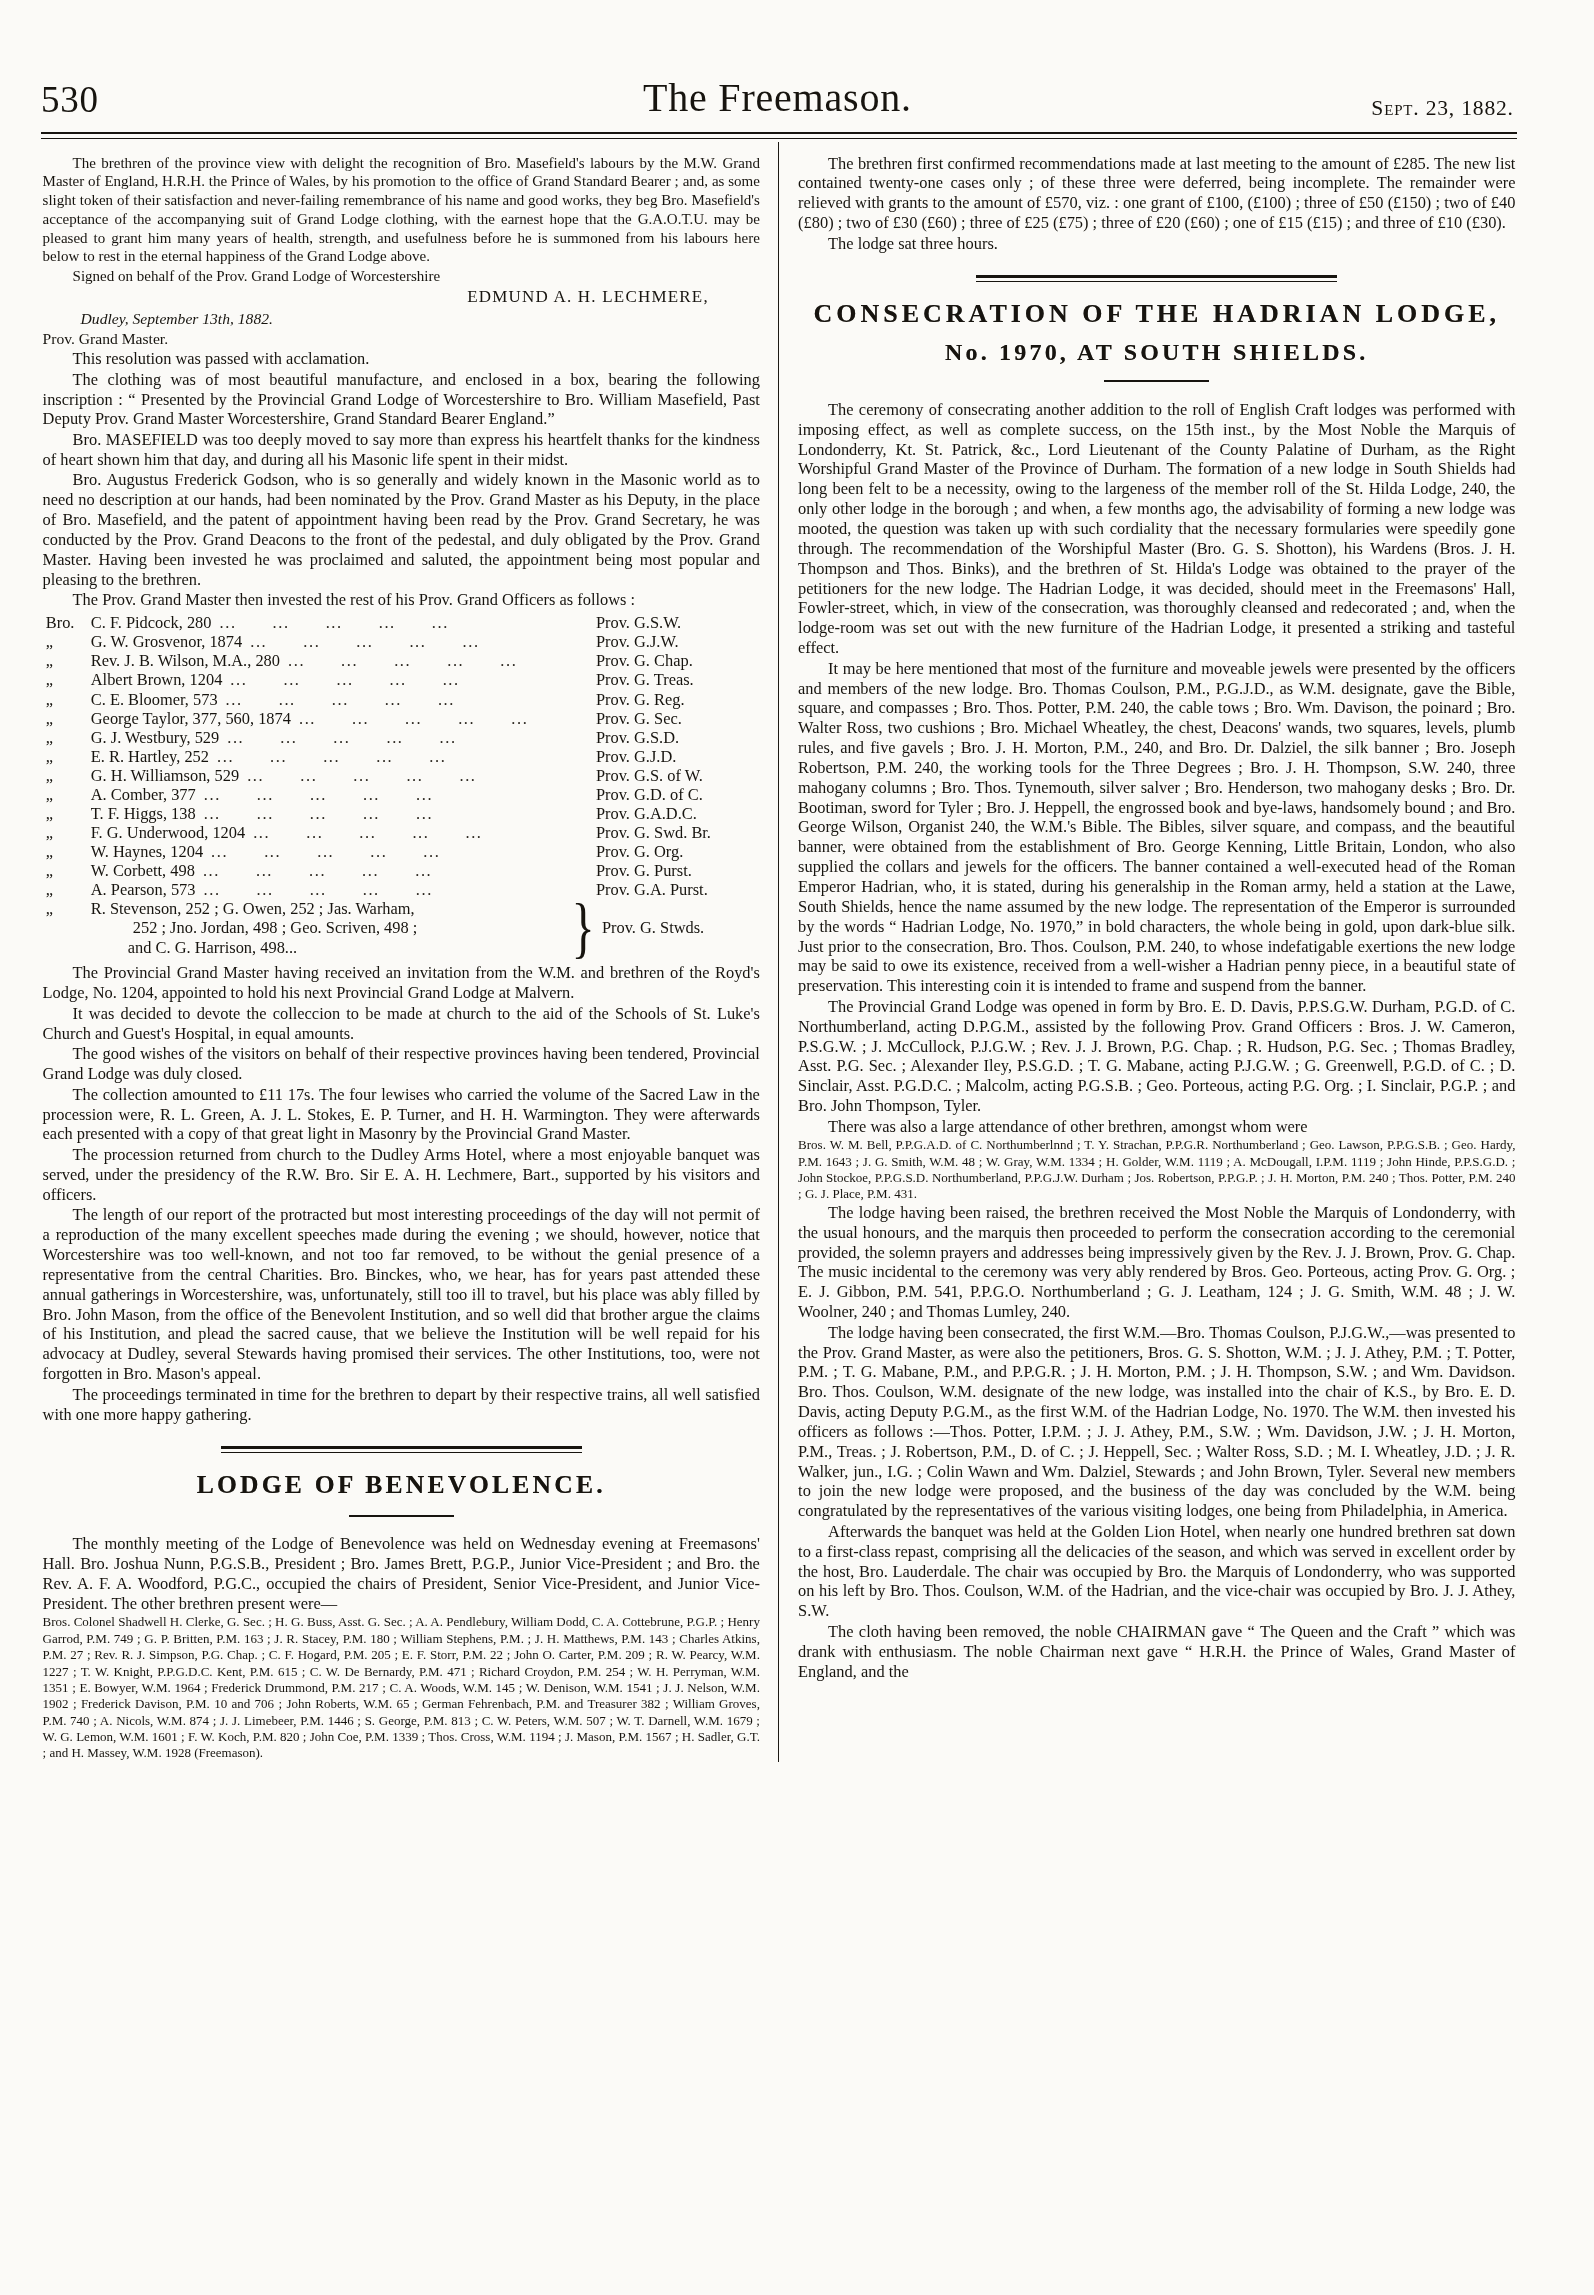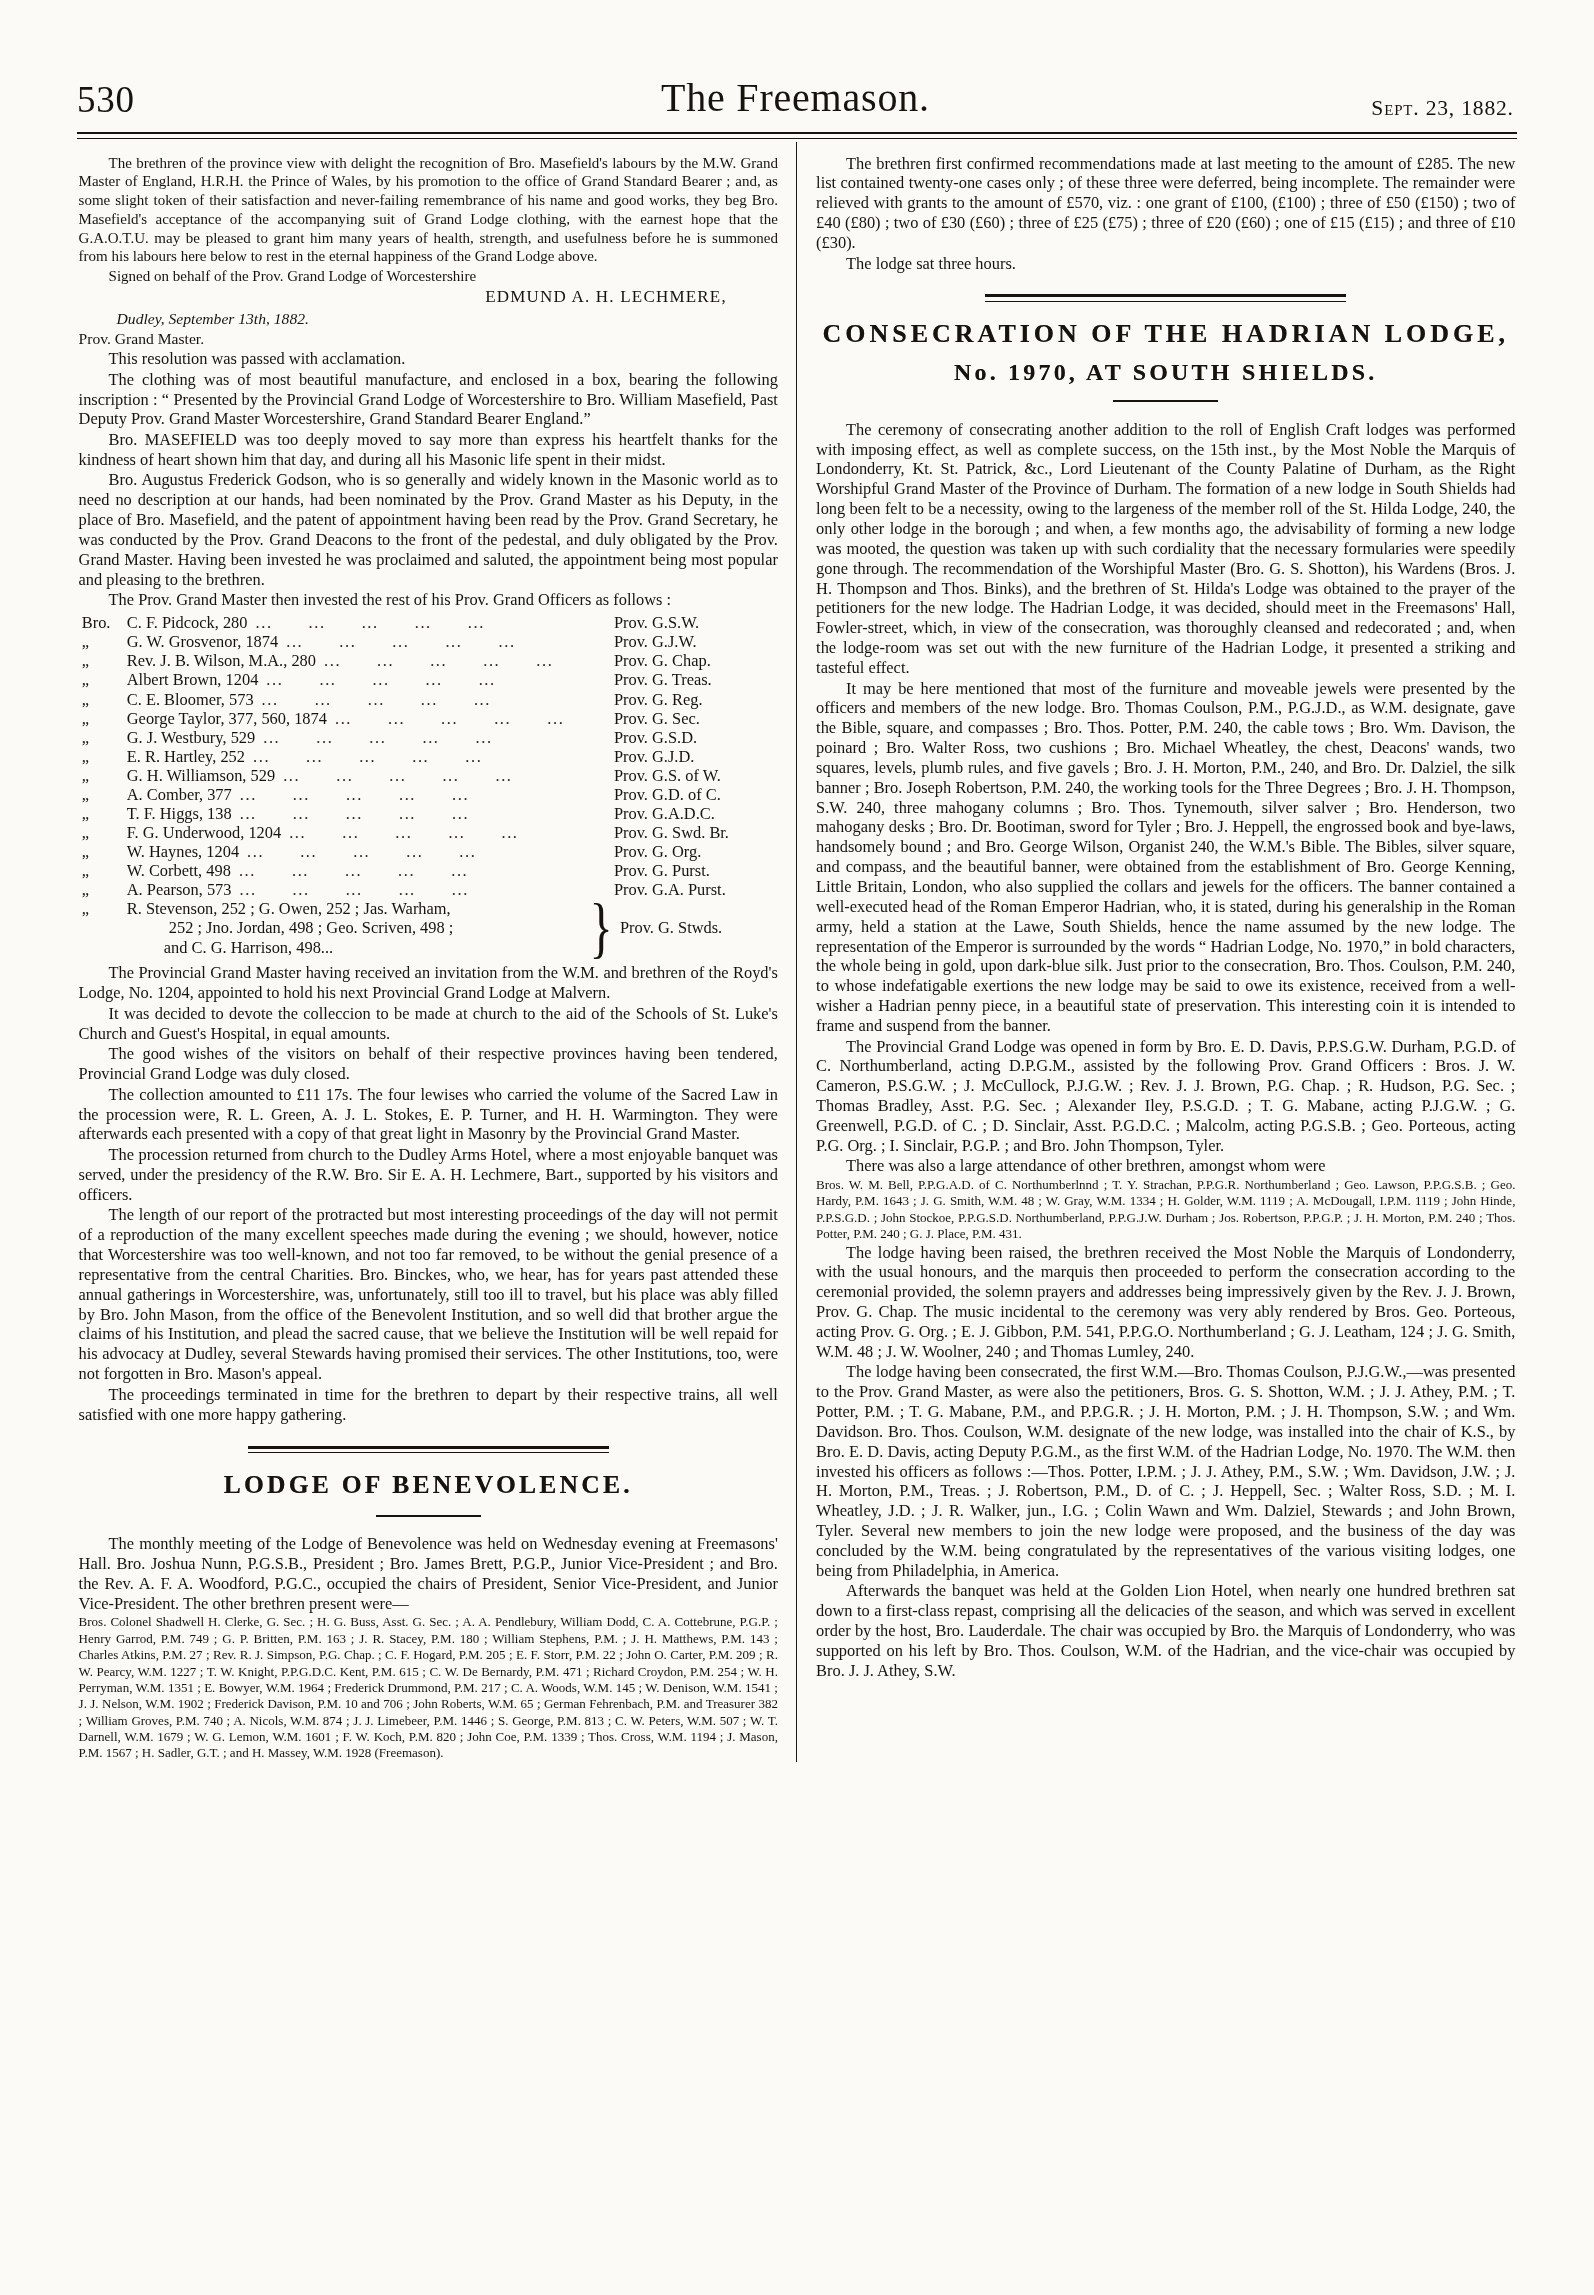--- a/index.html
+++ b/index.html
@@ -9,21 +9,21 @@
     height: 2295px;
     overflow: hidden;
     background: #fbfaf7;
     color: #17140f;
     font-family: "Liberation Serif", "DejaVu Serif", serif;
   }
   .page {
     box-sizing: border-box;
     width: 1594px;
     height: 2295px;
-    padding: 48px 77px 24px 77px;
+    padding: 48px 77px 24px 41px;
     border-radius: 15px;
   }
   
   .header {
     display: flex;
     align-items: flex-end;
     height: 73px;
   }
   .header .zone { flex: 1 1 0; }
   .page-num { font-size: 37px; letter-spacing: 0.8px; }
@@ -320,17 +320,18 @@
       <div class="heading-rule"></div>
 
       <p>The ceremony of consecrating another addition to the roll of English Craft lodges was performed with imposing effect, as well as complete success, on the 15th inst., by the Most Noble the Marquis of Londonderry, Kt. St. Patrick, &amp;c., Lord Lieutenant of the County Palatine of Durham, as the Right Worshipful Grand Master of the Province of Durham.  The formation of a new lodge in South Shields had long been felt to be a necessity, owing to the largeness of the member roll of the St. Hilda Lodge, 240, the only other lodge in the borough ; and when, a few months ago, the advisability of forming a new lodge was mooted, the question was taken up with such cordiality that the necessary formularies were speedily gone through.  The recommendation of the Worshipful Master (Bro. G. S. Shotton), his Wardens (Bros. J. H. Thompson and Thos. Binks), and the brethren of St. Hilda's Lodge was obtained to the prayer of the petitioners for the new lodge.  The Hadrian Lodge, it was decided, should meet in the Freemasons' Hall, Fowler-street, which, in view of the consecration, was thoroughly cleansed and redecorated ; and, when the lodge-room was set out with the new furniture of the Hadrian Lodge, it presented a striking and tasteful effect.</p>
       <p>It may be here mentioned that most of the furniture and moveable jewels were presented by the officers and members of the new lodge.  Bro. Thomas Coulson, P.M., P.G.J.D., as W.M. designate, gave the Bible, square, and compasses ;  Bro. Thos. Potter, P.M. 240, the cable tows ;  Bro. Wm. Davison, the poinard ;  Bro. Walter Ross, two cushions ;  Bro. Michael Wheatley, the chest, Deacons' wands, two squares, levels, plumb rules, and five gavels ;  Bro. J. H. Morton, P.M., 240, and Bro. Dr. Dalziel, the silk banner ;  Bro. Joseph Robertson, P.M. 240, the working tools for the Three Degrees ;  Bro. J. H. Thompson, S.W. 240, three mahogany columns ;  Bro. Thos. Tynemouth, silver salver ;  Bro. Henderson, two mahogany desks ;  Bro. Dr. Bootiman, sword for Tyler ;  Bro. J. Heppell, the engrossed book and bye-laws, handsomely bound ;  and Bro. George Wilson, Organist 240, the W.M.'s Bible.  The Bibles, silver square, and compass, and the beautiful banner, were obtained from the establishment of Bro. George Kenning, Little Britain, London, who also supplied the collars and jewels for the officers.  The banner contained a well-executed head of the Roman Emperor Hadrian, who, it is stated, during his generalship in the Roman army, held a station at the Lawe, South Shields, hence the name assumed by the new lodge.  The representation of the Emperor is surrounded by the words “ Hadrian Lodge, No. 1970,” in bold characters, the whole being in gold, upon dark-blue silk.  Just prior to the consecration, Bro. Thos. Coulson, P.M. 240, to whose indefatigable exertions the new lodge may be said to owe its existence, received from a well-wisher a Hadrian penny piece, in a beautiful state of preservation.  This interesting coin it is intended to frame and suspend from the banner.</p>
       <p>The Provincial Grand Lodge was opened in form by Bro. E. D. Davis, P.P.S.G.W. Durham, P.G.D. of C. Northumberland, acting D.P.G.M., assisted by the following Prov. Grand Officers :  Bros. J. W. Cameron, P.S.G.W. ;  J. McCullock, P.J.G.W. ;  Rev. J. J. Brown, P.G. Chap. ;  R. Hudson, P.G. Sec. ;  Thomas Bradley, Asst. P.G. Sec. ;  Alexander Iley, P.S.G.D. ;  T. G. Mabane, acting P.J.G.W. ;  G. Greenwell, P.G.D. of C. ;  D. Sinclair, Asst. P.G.D.C. ;  Malcolm, acting P.G.S.B. ;  Geo. Porteous, acting P.G. Org. ;  I. Sinclair, P.G.P. ;  and Bro. John Thompson, Tyler.</p>
       <p>There was also a large attendance of other brethren, amongst whom were</p>
       <div class="fine">Bros. W. M. Bell, P.P.G.A.D. of C. Northumberlnnd ;  T. Y. Strachan, P.P.G.R. Northumberland ;  Geo. Lawson, P.P.G.S.B. ;  Geo. Hardy, P.M. 1643 ;  J. G. Smith, W.M. 48 ;  W. Gray, W.M. 1334 ;  H. Golder, W.M. 1119 ;  A. McDougall, I.P.M. 1119 ;  John Hinde, P.P.S.G.D. ;  John Stockoe, P.P.G.S.D. Northumberland, P.P.G.J.W. Durham ;  Jos. Robertson, P.P.G.P. ;  J. H. Morton, P.M. 240 ;  Thos. Potter, P.M. 240 ;  G. J. Place, P.M. 431.</div>
       <p>The lodge having been raised, the brethren received the Most Noble the Marquis of Londonderry, with the usual honours, and the marquis then proceeded to perform the consecration according to the ceremonial provided, the solemn prayers and addresses being impressively given by the Rev. J. J. Brown, Prov. G. Chap.  The music incidental to the ceremony was very ably rendered by Bros. Geo. Porteous, acting Prov. G. Org. ;  E. J. Gibbon, P.M. 541, P.P.G.O. Northumberland ;  G. J. Leatham, 124 ;  J. G. Smith, W.M. 48 ;  J. W. Woolner, 240 ;  and Thomas Lumley, 240.</p>
       <p>The lodge having been consecrated, the first W.M.—Bro. Thomas Coulson, P.J.G.W.,—was presented to the Prov. Grand Master, as were also the petitioners, Bros. G. S. Shotton, W.M. ;  J. J. Athey, P.M. ;  T. Potter, P.M. ;  T. G. Mabane, P.M., and P.P.G.R. ;  J. H. Morton, P.M. ;  J. H. Thompson, S.W. ;  and Wm. Davidson.  Bro. Thos. Coulson, W.M. designate of the new lodge, was installed into the chair of K.S., by Bro. E. D. Davis, acting Deputy P.G.M., as the first W.M. of the Hadrian Lodge, No. 1970.  The W.M. then invested his officers as follows :—Thos. Potter, I.P.M. ;  J. J. Athey, P.M., S.W. ;  Wm. Davidson, J.W. ;  J. H. Morton, P.M., Treas. ;  J. Robertson, P.M., D. of C. ;  J. Heppell, Sec. ;  Walter Ross, S.D. ;  M. I. Wheatley, J.D. ;  J. R. Walker, jun., I.G. ;  Colin Wawn and Wm. Dalziel, Stewards ;  and John Brown, Tyler.  Several new members to join the new lodge were proposed, and the business of the day was concluded by the W.M. being congratulated by the representatives of the various visiting lodges, one being from Philadelphia, in America.</p>
       <p>Afterwards the banquet was held at the Golden Lion Hotel, when nearly one hundred brethren sat down to a first-class repast, comprising all the delicacies of the season, and which was served in excellent order by the host, Bro. Lauderdale.  The chair was occupied by Bro. the Marquis of Londonderry, who was supported on his left by Bro. Thos. Coulson, W.M. of the Hadrian, and the vice-chair was occupied by Bro. J. J. Athey, S.W.</p>
+      <p>The cloth having been removed, the noble CHAIRMAN gave “ The Queen and the Craft ” which was drank with enthusiasm.  The noble Chairman next gave “ H.R.H. the Prince of Wales, Grand Master of England, and the</p>
     </div>
 
   </div>
 </div>
 
 
 </body></html>

